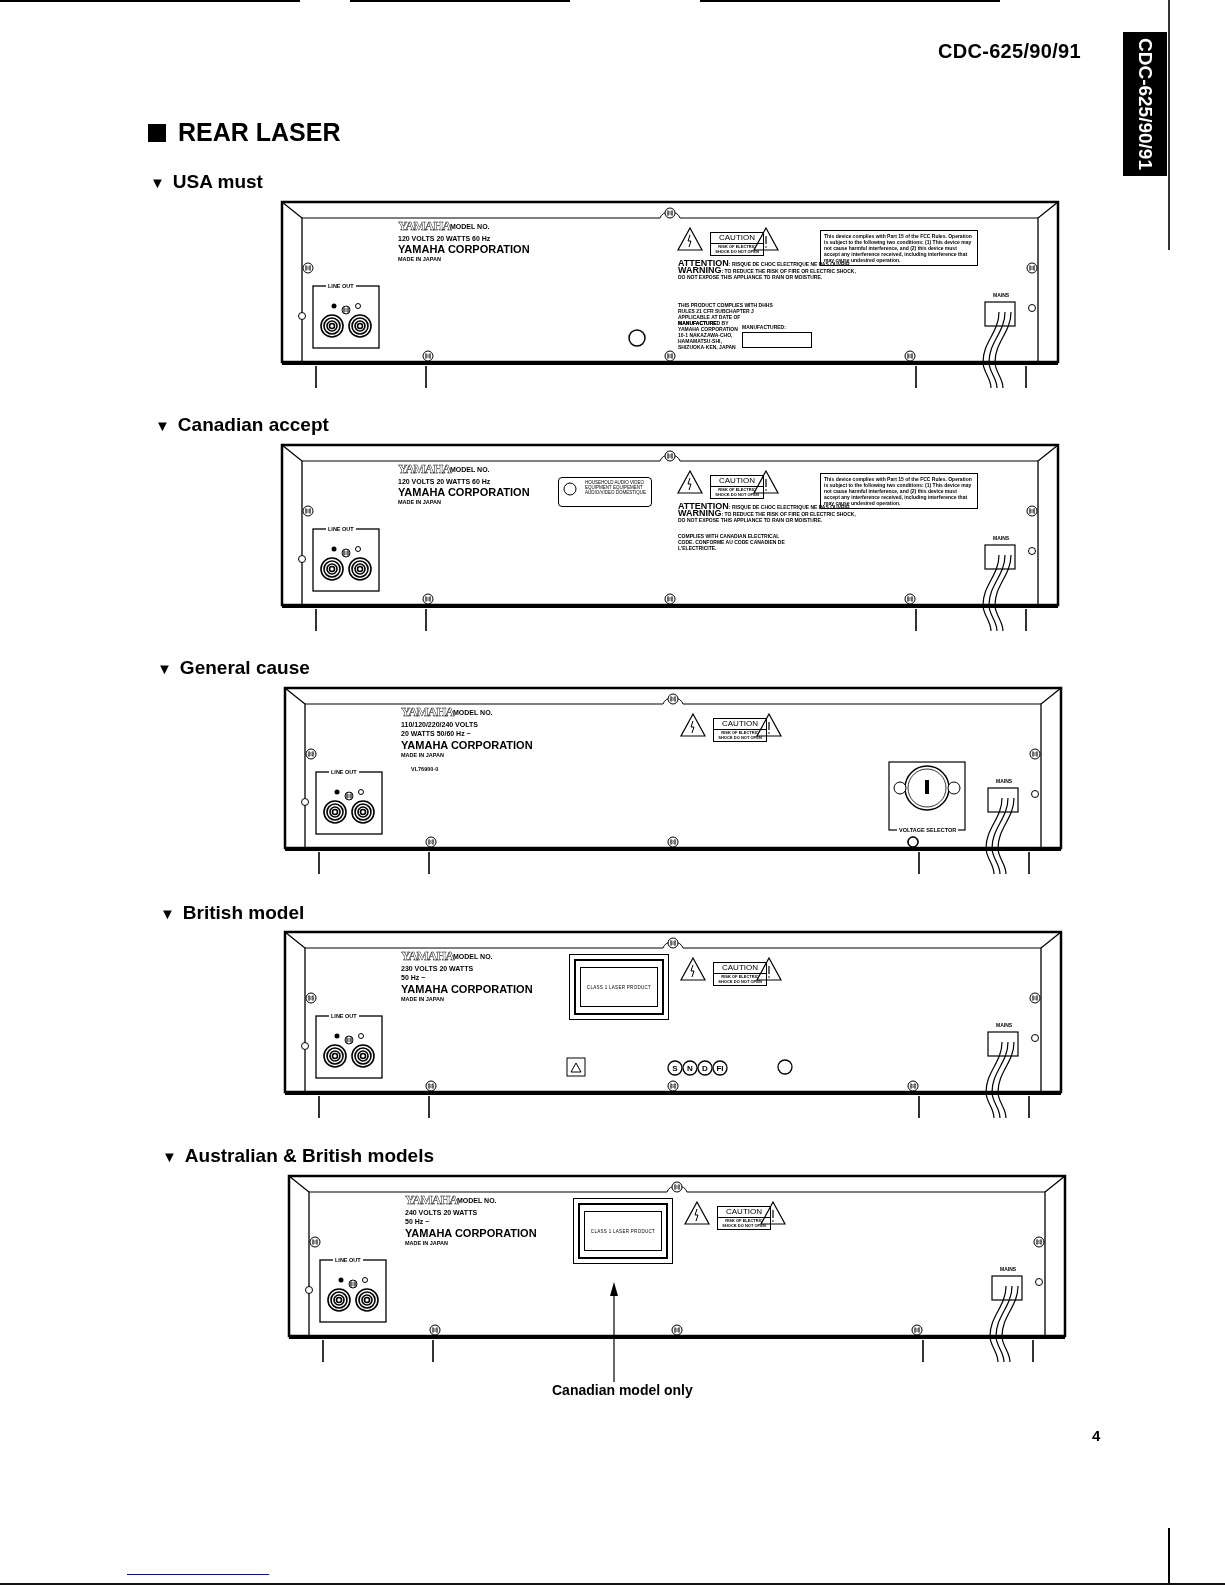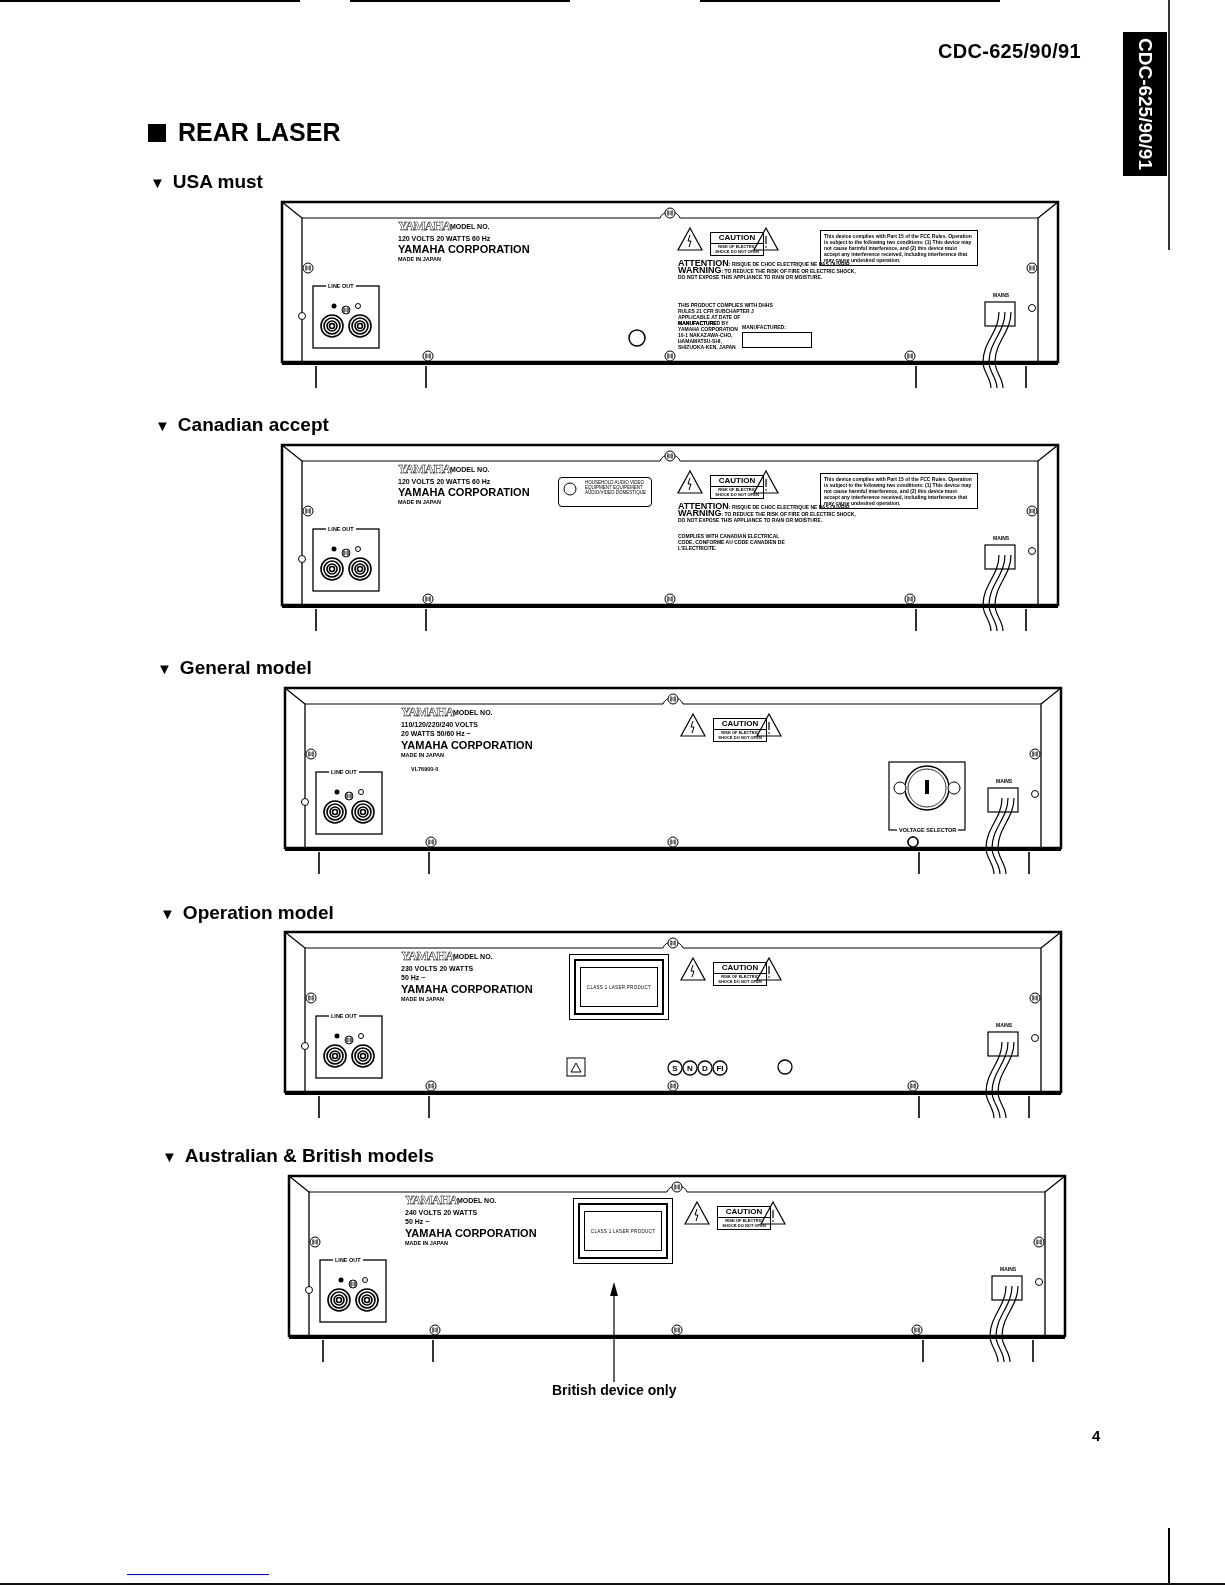--- a/index.html
+++ b/index.html
@@ -17,21 +17,21 @@
   
   .panel{position:absolute;width:780px;height:190px;}
   .panel svg{position:absolute;left:0;top:0;}
   .lbl{position:absolute;font-size:7px;font-weight:bold;line-height:8px;white-space:nowrap;}
   .yam-logo{font-family:"Liberation Serif",serif;font-size:13px;letter-spacing:-1px;font-weight:bold;-webkit-text-stroke:0.3px #000;color:#fff;text-shadow:0 0 0 #000;}
   .corp{font-size:11px;line-height:11px;}
   .tiny{font-size:5.5px;font-weight:bold;line-height:6px;}
   .box{position:absolute;border:1px solid #000;}
   .fcc{position:absolute;border:1.5px solid #000;font-size:5px;line-height:6px;padding:2px 3px;font-weight:bold;}
   .caution{position:absolute;border:1.2px solid #000;width:52px;height:22px;text-align:center;}
-  .caution .c1{font-size:8px;font-weight:bold;border-bottom:1px solid #000;line-height:10px;}
+  .caution .c1{font-size:8px;font-weight:normal;border-bottom:1px solid #000;line-height:10px;}
   .caution .c2{font-size:4px;line-height:5px;font-weight:bold;}
   .warn{position:absolute;font-size:5px;font-weight:bold;line-height:6px;white-space:nowrap;}
   .warn b{font-size:9px;}
   .laser{position:absolute;border:1px solid #000;width:98px;height:64px;}
   .laser .in1{position:absolute;left:4px;top:4px;right:4px;bottom:4px;border:2px solid #000;}
   .laser .in2{position:absolute;left:10px;top:12px;right:10px;bottom:12px;border:1px solid #000;font-size:4.5px;display:flex;align-items:center;justify-content:center;letter-spacing:0.3px;}
   .mains-lbl{position:absolute;font-size:5px;font-weight:bold;}
   .british-note{position:absolute;left:552px;top:1382px;font-size:14px;font-weight:bold;}
   .page-num{position:absolute;left:1092px;top:1427px;font-size:15px;font-weight:bold;}
   .bottom-link{position:absolute;left:127px;top:1574px;width:142px;height:1px;background:#0000cc;}
@@ -56,25 +56,25 @@
 <div class="model-label" style="left:150px;top:171px;">
     <span class="tri">▼</span>
     <span>USA must</span>
   </div>
 <div class="model-label" style="left:155px;top:414px;">
     <span class="tri">▼</span>
     <span>Canadian accept</span>
   </div>
 <div class="model-label" style="left:157px;top:657px;">
     <span class="tri">▼</span>
-    <span>General model</span>
+    <span>General cause</span>
   </div>
 <div class="model-label" style="left:160px;top:902px;">
     <span class="tri">▼</span>
-    <span>Operation model</span>
+    <span>British model</span>
   </div>
 <div class="model-label" style="left:162px;top:1145px;">
     <span class="tri">▼</span>
     <span>Australian &amp; British models</span>
   </div>
 
 <div id="panels">
     <div class="panel" style="left: 280px; top: 198px;">
       <svg width="780" height="190" viewBox="0 0 780 190">
         <path d="M2 4 H778 V164 H2 Z" fill="none" stroke="#000" stroke-width="2.5"></path>
@@ -465,21 +465,21 @@
         <div class="c1">CAUTION</div>
         <div class="c2">RISK OF ELECTRIC SHOCK DO NOT OPEN</div>
       </div>
       <div class="laser" style="left:286px;top:26px;">
         <div class="in1"></div>
         <div class="in2">CLASS 1 LASER PRODUCT</div>
       </div>
     </div>
   </div>
 
-<div class="british-note">British device only</div>
+<div class="british-note">Canadian model only</div>
 <div class="page-num">4</div>
 <div class="bottom-link"></div>
 <div class="bottom-rule"></div>
 
 <svg width="20" height="100" style="position:absolute;left:604px;top:1282px;">
     <path d="M10 100 V8" stroke="#000" stroke-width="1.2"></path>
     <path d="M6 14 L10 0 L14 14 Z" fill="#000"></path>
   </svg>
 
 </body></html>

